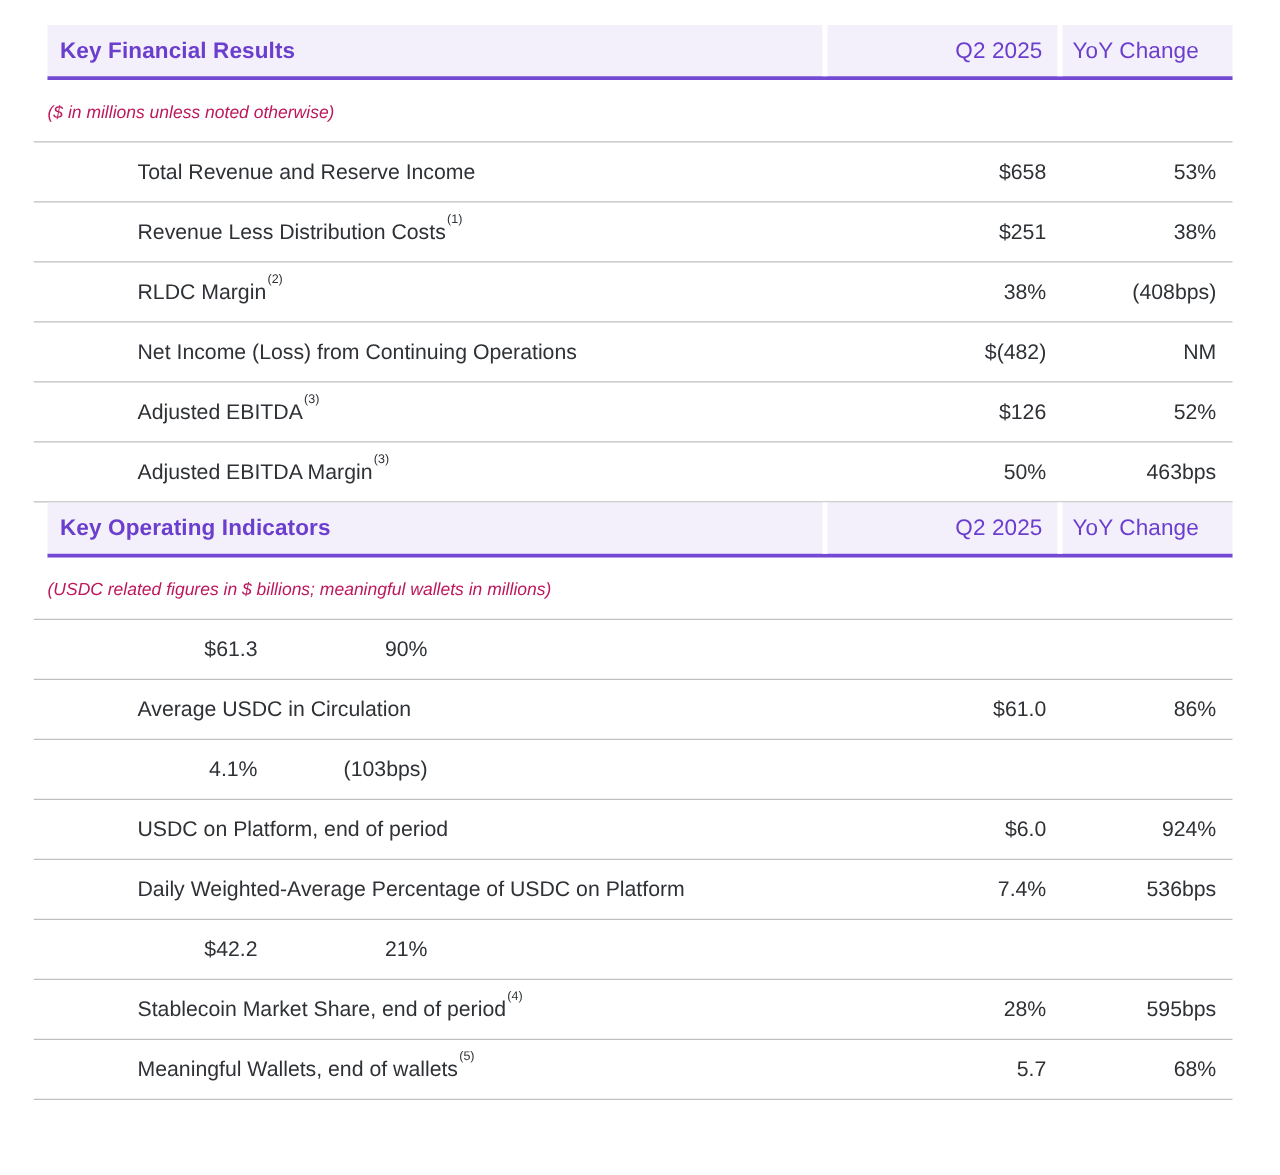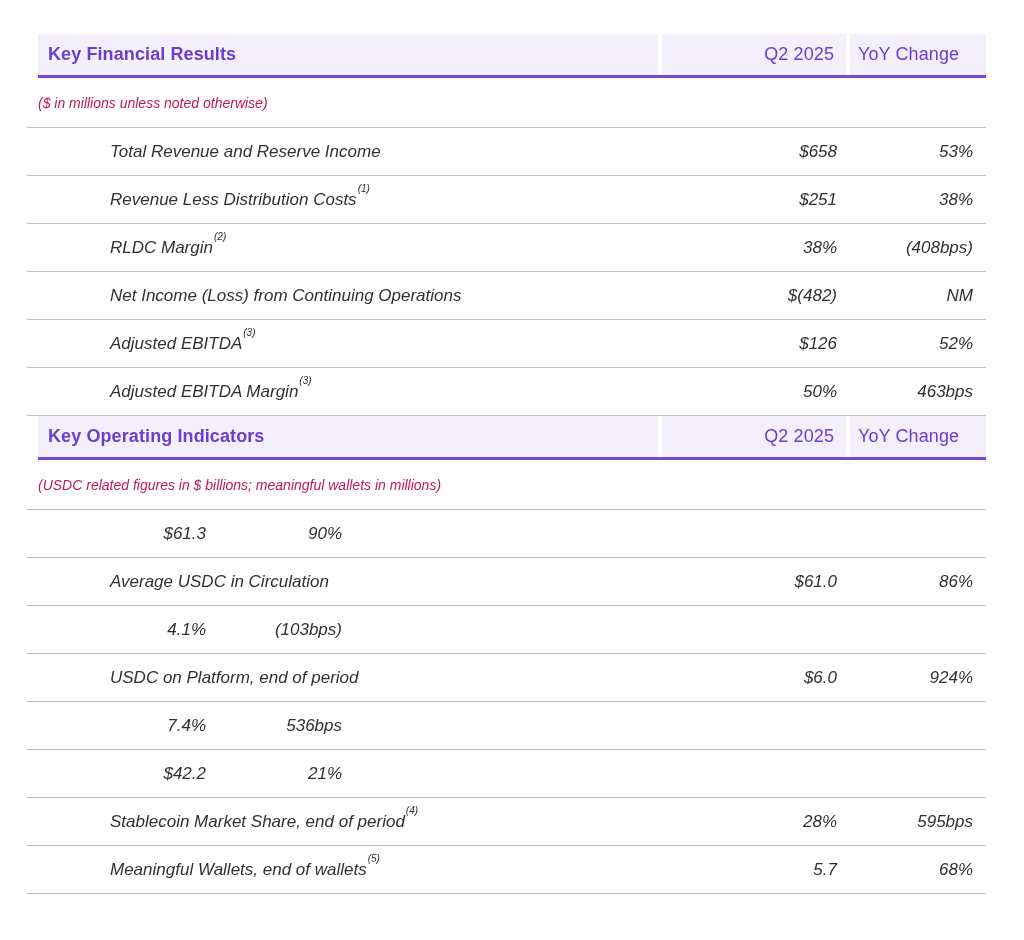--- a/index.html
+++ b/index.html
@@ -12,21 +12,21 @@
   html,body{
     margin:0; padding:0;
     background:#ffffff;
     width:1024px; height:940px;
     font-family:"Liberation Sans","DejaVu Sans",sans-serif;
     color:var(--body-text);
     overflow:hidden;
   }
   .table-wrap{
     position:absolute;
-    left:27px; top:34px;
+    left:27px; top:20px;
     width:959px;
   }
   .tbl-section{ width:100%; }
   
   .sec-header{
     display:flex;
     align-items:stretch;
     height:41px;
     margin-left:11px;
     background:var(--hdr-bg);
@@ -60,21 +60,20 @@
     color:#be185d;
   }
   
   .sec-rows{ border-bottom:1.5px solid var(--divider); }
   .data-row{
     display:flex; align-items:center;
     height:48px;
     box-sizing:border-box;
     border-top:1.5px solid var(--divider);
     font-size:17px;
-    font-style:italic;
   }
   .cell-label{ flex:1; padding-left:83px; }
   .cell-period{ width:188px; box-sizing:border-box; text-align:right; padding-right:9px; }
   .cell-change{ width:140px; box-sizing:border-box; text-align:right; padding-right:13px; }
   .fnote{
     font-size:10px;
     position:relative; top:-6px;
     margin-left:1px;
     letter-spacing:0;
   }
@@ -153,20 +152,21 @@
     <div class="cell-change">(103bps)</div>
   </div>
 
   <div class="data-row">
     <div class="cell-label"><span class="lbl-text">USDC on Platform, end of period</span></div>
     <div class="cell-period">$6.0</div>
     <div class="cell-change">924%</div>
   </div>
 
   <div class="data-row">
+    <div class="cell-label"><span class="lbl-text">Daily Weighted-Average Percentage of USDC on Platform</span></div>
     <div class="cell-period">7.4%</div>
     <div class="cell-change">536bps</div>
   </div>
 
   <div class="data-row">
     <div class="cell-period">$42.2</div>
     <div class="cell-change">21%</div>
   </div>
 
 

